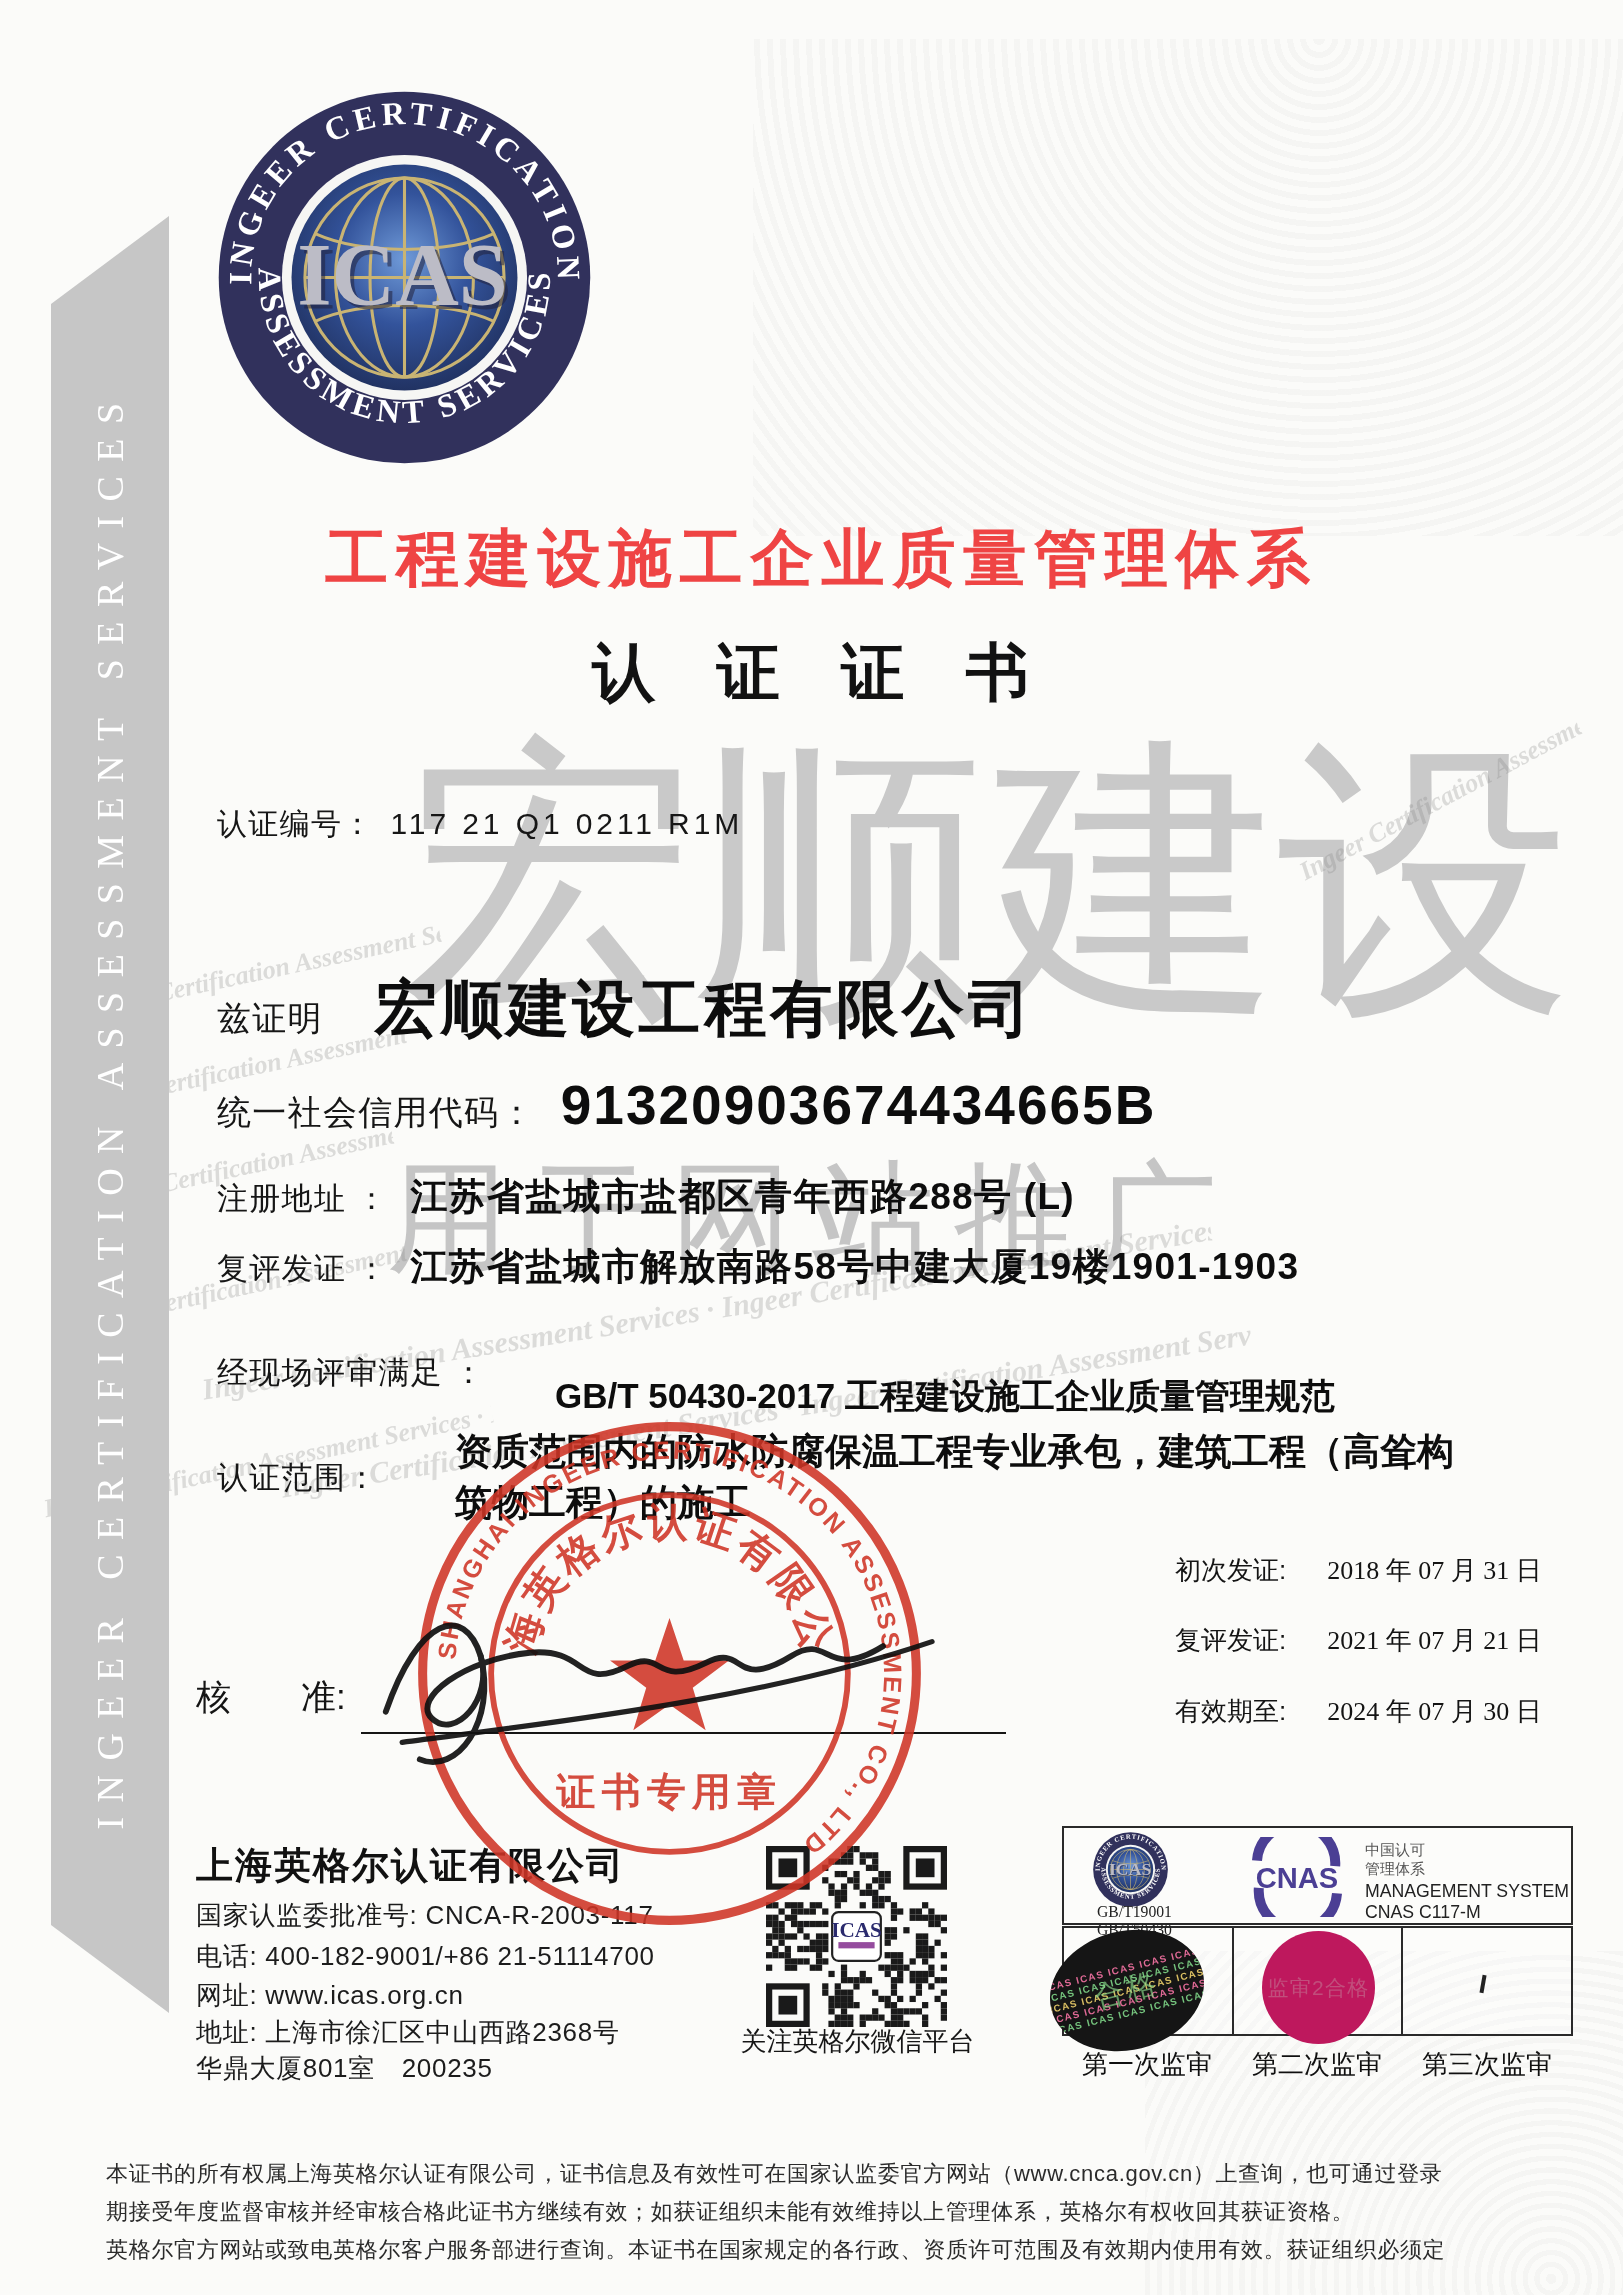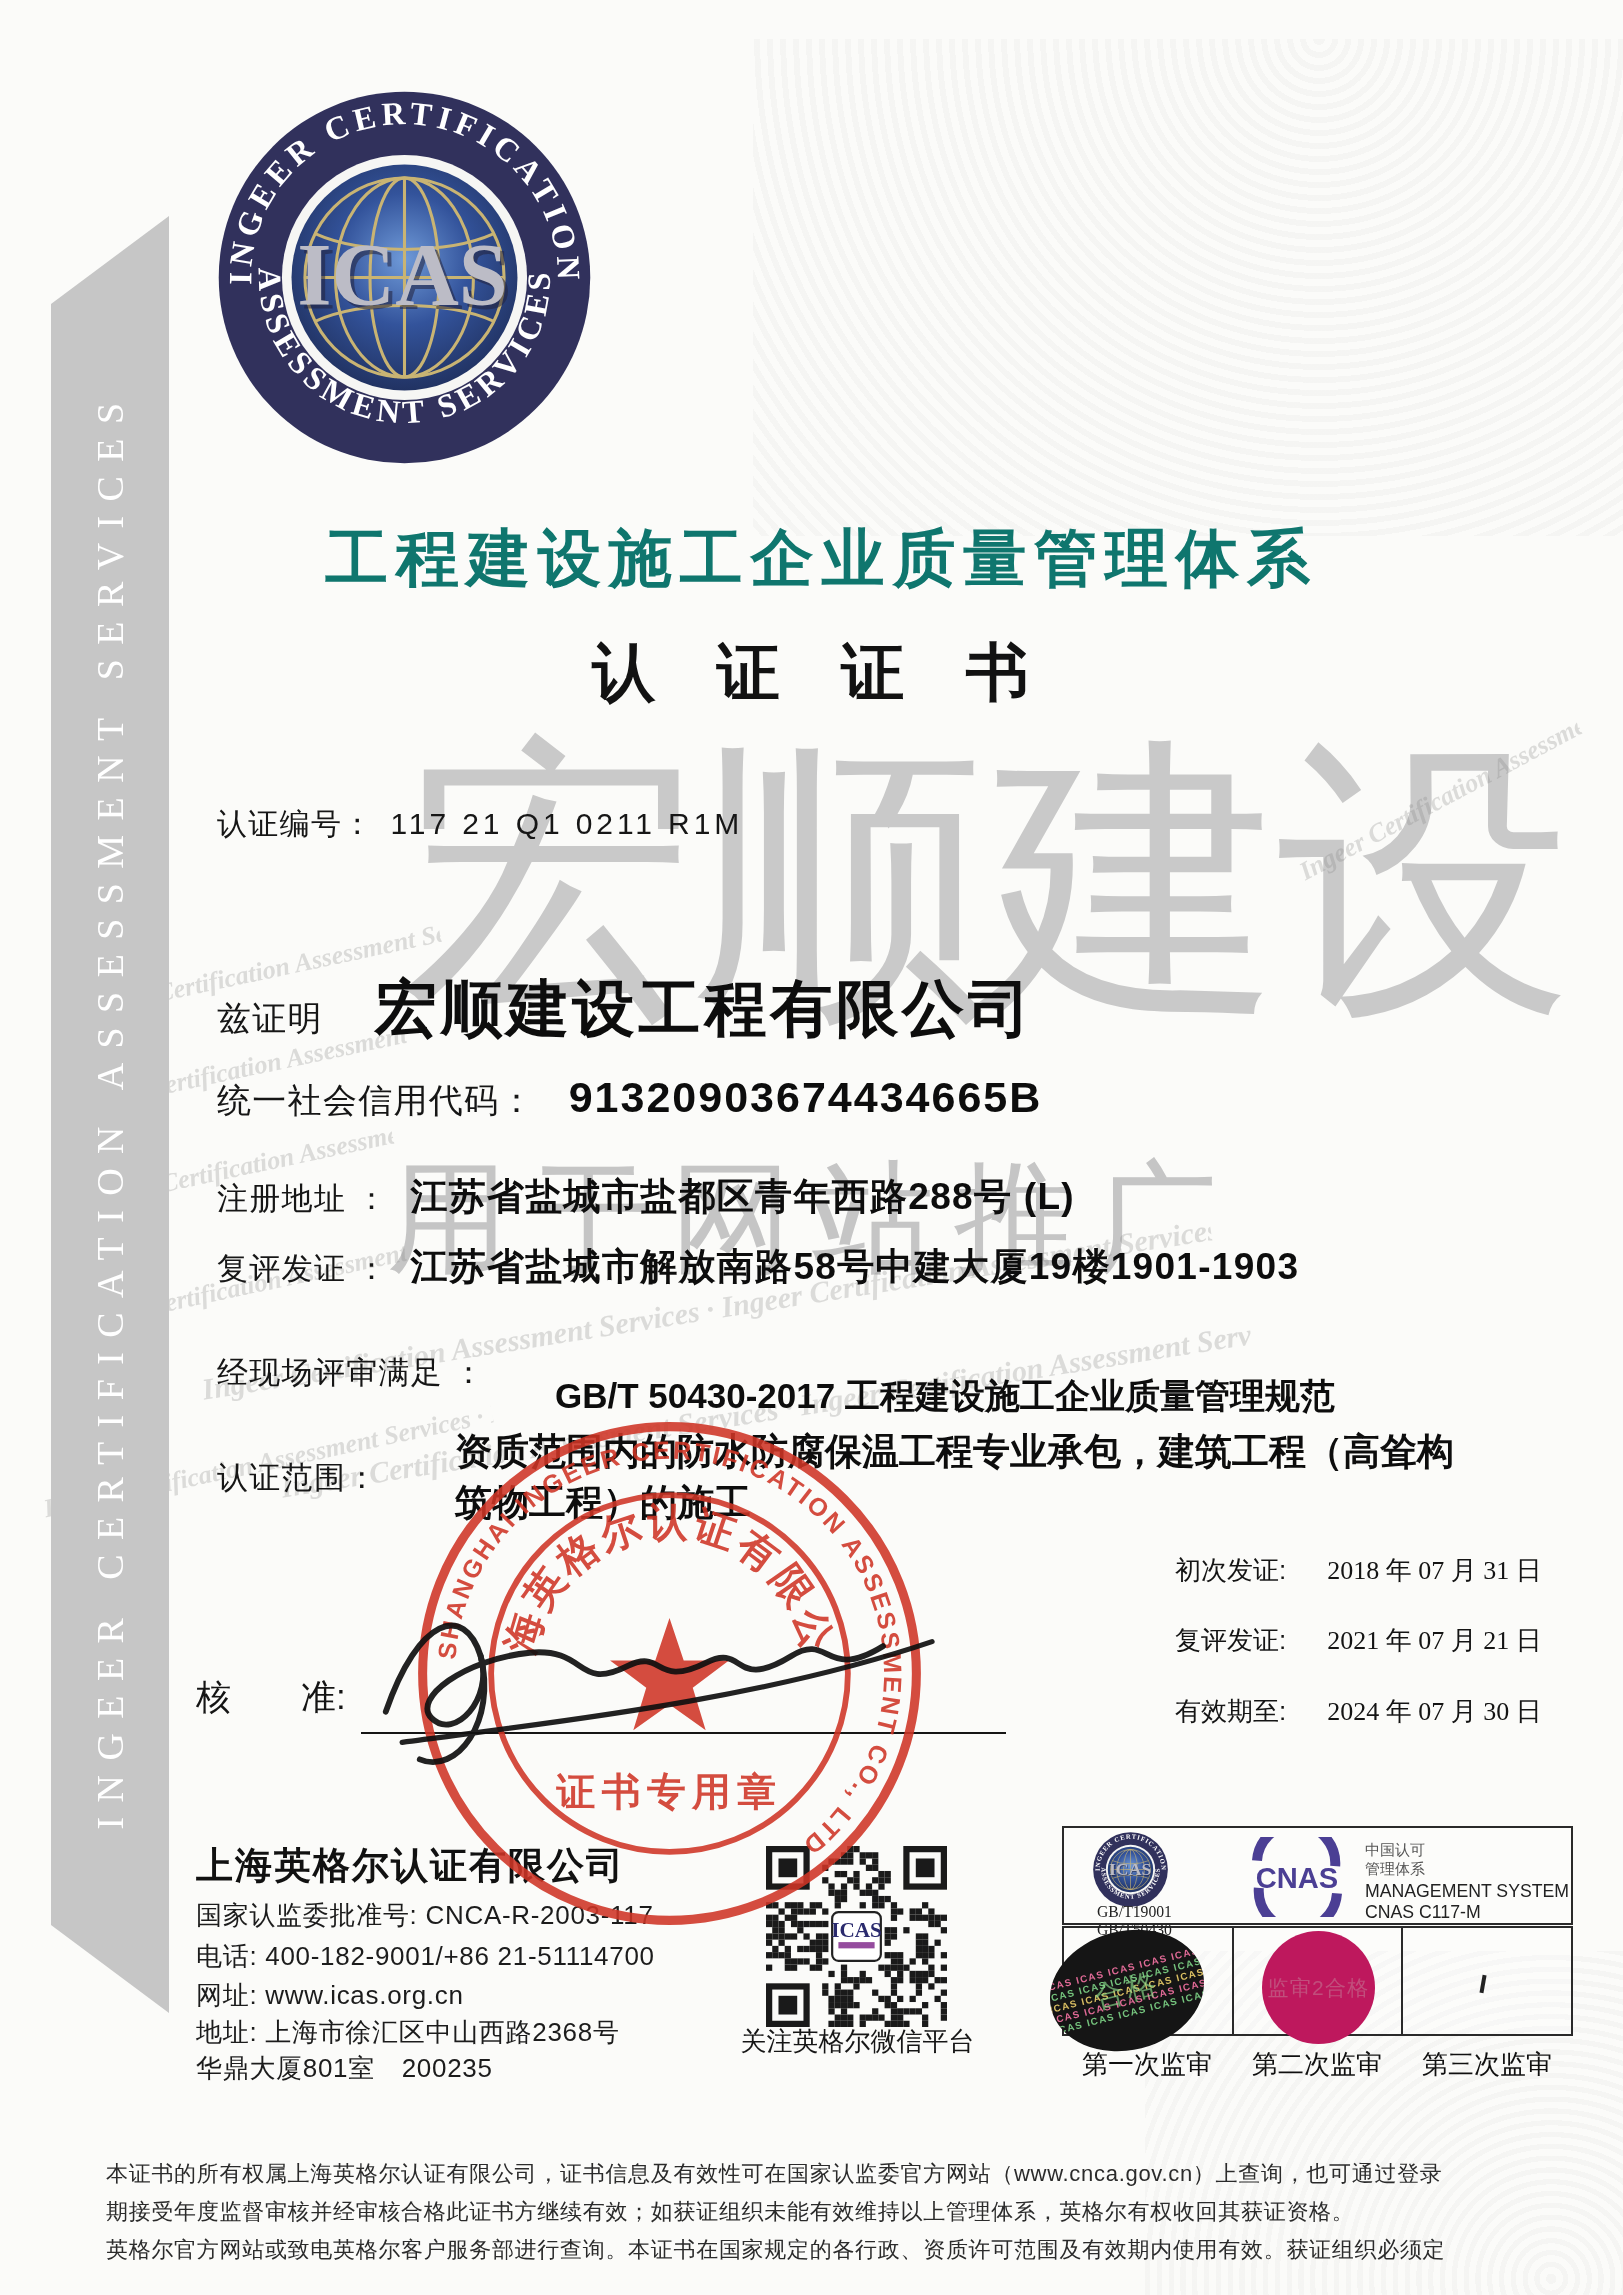--- a/index.html
+++ b/index.html
@@ -19,21 +19,21 @@
           color:#c5c5c5;z-index:1;white-space:nowrap;}
   .tex{position:absolute;z-index:1;font-family:"Liberation Serif",serif;font-style:italic;
        font-weight:bold;font-size:26px;color:rgba(128,128,128,.26);white-space:nowrap;
        overflow:hidden;}
   .fp{position:absolute;z-index:0;}
   
   .row{position:absolute;display:flex;align-items:baseline;z-index:4;}
   .lbl{font-size:31px;letter-spacing:1.3px;color:#161616;}
   .val-b{font-weight:bold;color:#0d0d0d;}
   .title1{position:absolute;left:190px;top:516px;width:1263px;text-align:center;z-index:4;
-          font-size:63px;font-weight:bold;letter-spacing:7.9px;color:#0f766e;}
+          font-size:63px;font-weight:bold;letter-spacing:7.9px;color:#ef4444;}
   .title2{position:absolute;left:190px;top:630px;width:1263px;text-align:center;z-index:4;
           font-size:63px;font-weight:bold;letter-spacing:22px;color:#121212;}
   .dates-lbl{font-size:26px;color:#141414;}
   .dates-val{font-family:"Liberation Serif",serif;font-size:26px;color:#141414;margin-left:41px;}
   .foot{position:absolute;left:106px;top:2155px;width:1430px;z-index:4;font-size:22px;
         line-height:38px;color:#2b2b2b;letter-spacing:0.7px;text-align:justify;}
   .issuer-line{font-size:26px;color:#1c1c1c;letter-spacing:0.7px;}
   .cellrow{position:absolute;left:1062px;top:1926px;width:511px;height:110px;display:flex;z-index:4;
            border:2px solid #2a2a2a;box-sizing:border-box;background:rgba(255,255,255,.25);}
   .cell{flex:1;border-right:2px solid #2a2a2a;position:relative;}
@@ -113,21 +113,21 @@
     <span style="font-size:30px;letter-spacing:3.9px;margin-left:17px;color:#161616;">117 21 Q1 0211 R1M</span>
   </div>
 
   <div class="row" style="left:217px;top:967px;">
     <span class="lbl" style="font-size:34px;">兹证明</span>
     <span class="val-b" style="font-size:62px;letter-spacing:3.9px;margin-left:52px;">宏顺建设工程有限公司</span>
   </div>
 
   <div class="row" style="left:217px;top:1073px;">
     <span class="lbl" style="font-size:34px;">统一社会信用代码：</span>
-    <span class="val-b" style="font-size:43px;letter-spacing:2px;margin-left:34px;">91320903674434665B</span>
+    <span class="val-b" style="font-size:55px;letter-spacing:2px;margin-left:26px;">91320903674434665B</span>
   </div>
 
   <div class="row" style="left:217px;top:1172px;">
     <span class="lbl">注册地址 ：</span>
     <span class="val-b" style="font-size:37px;letter-spacing:1.3px;margin-left:22px;">江苏省盐城市盐都区青年西路288号 (L)</span>
   </div>
 
   <div class="row" style="left:217px;top:1242px;">
     <span class="lbl">复评发证 ：</span>
     <span class="val-b" style="font-size:37px;letter-spacing:1.3px;margin-left:22px;">江苏省盐城市解放南路58号中建大厦19楼1901-1903</span>

